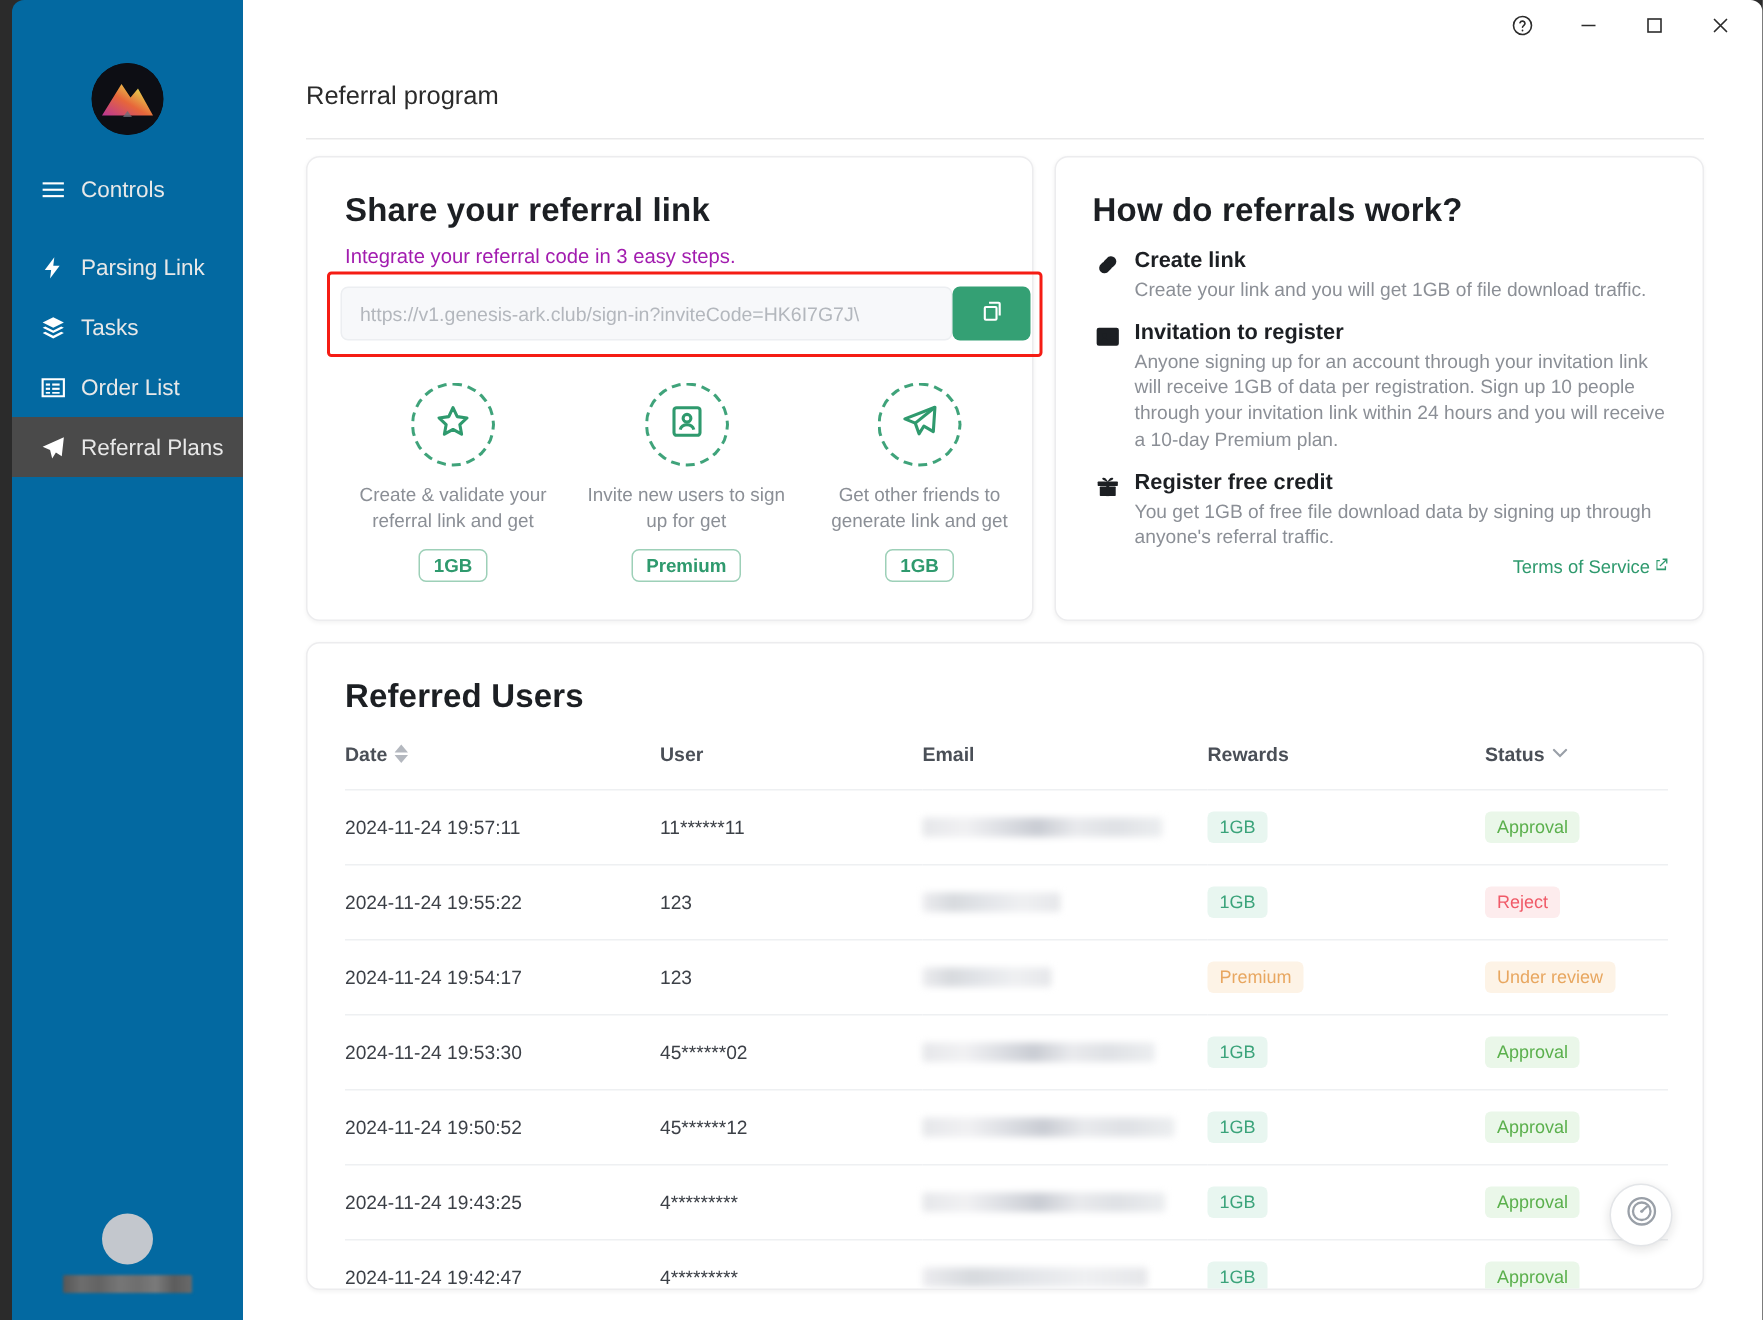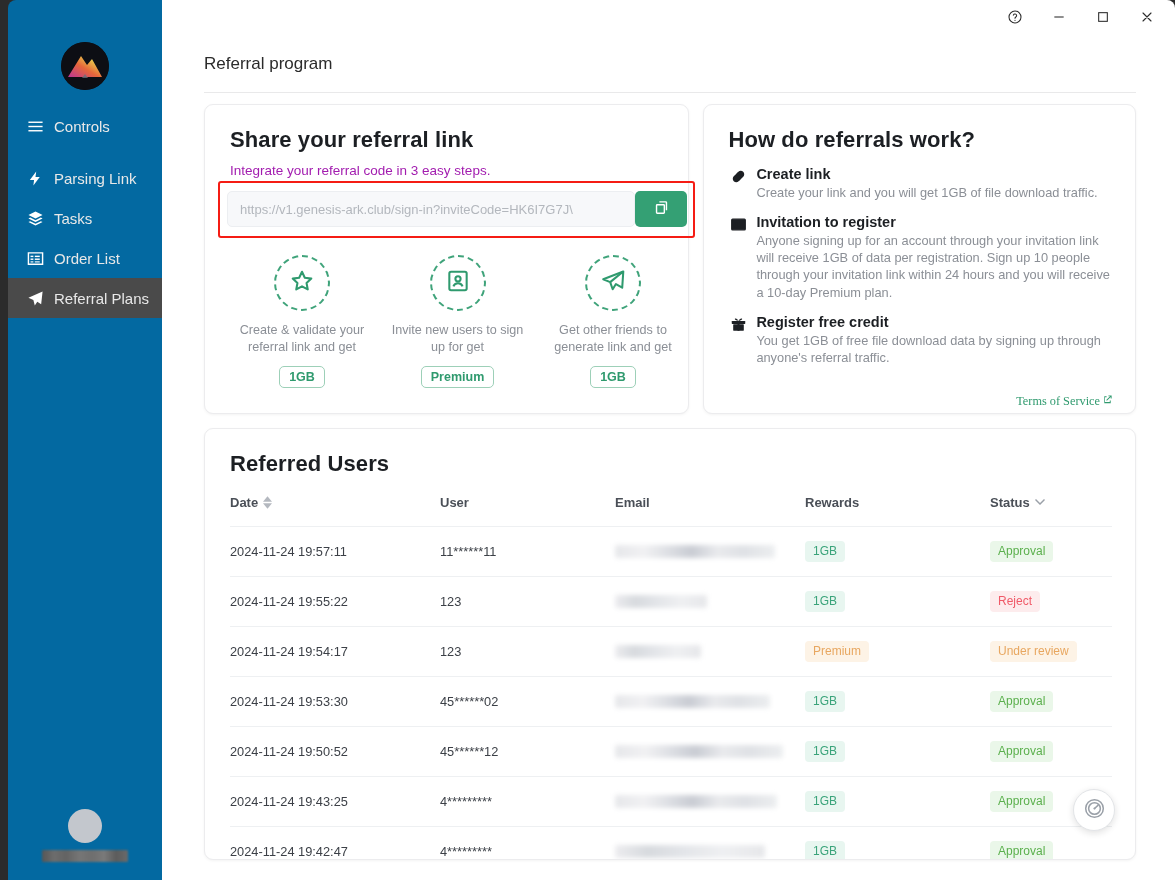--- a/index.html
+++ b/index.html
@@ -181,23 +181,23 @@
     padding: 3px 9px;
   }
 
   .how-item { display: flex; gap: 8px; margin-top: 13px; }
   .how-ic { flex: 0 0 20px; width: 20px; height: 19px; display:flex; align-items:flex-start; justify-content:center; color:#1c1f23; padding-top:2px; }
   .how-ic svg { width: 17px; height: 17px; fill: currentColor; }
   .how-body { flex: 1 1 auto; }
   .how-title { font-size: 14.5px; font-weight: 700; color: #1c1f23; }
   .how-desc { margin-top: 2px; font-size: 12.8px; line-height: 1.34; color: #8b8f96; }
   .tos {
-    position: absolute; right: 22px; bottom: 4px;
+    position: absolute; right: 22px; bottom: 28px;
     font-size: 12.3px; color: #2f9a6e;
-    display: flex; align-items: center; gap: 2px; cursor: pointer; font-family: Liberation Serif, serif;
+    display: flex; align-items: center; gap: 2px; cursor: pointer;
   }
   .tos svg { width: 11px; height: 11px; fill: #2f9a6e; }
 
   
   .card-table {
     margin-top: 14px;
     width: 932px; height: 432px;
     position: relative; overflow: hidden;
     padding: 22px 40px 0 25px;
   }

